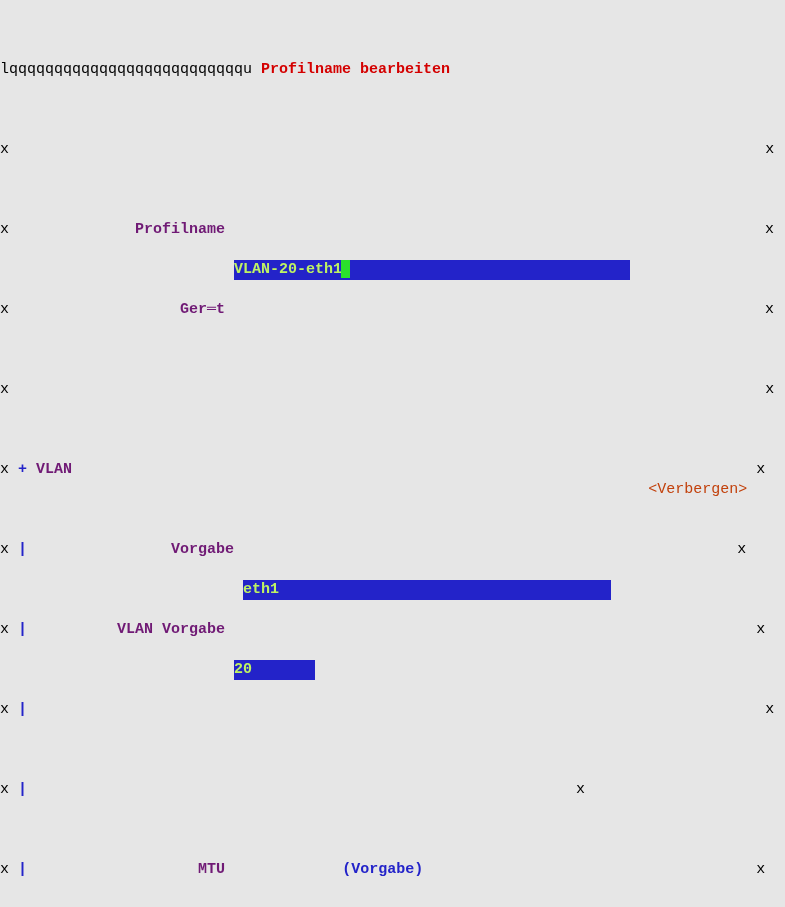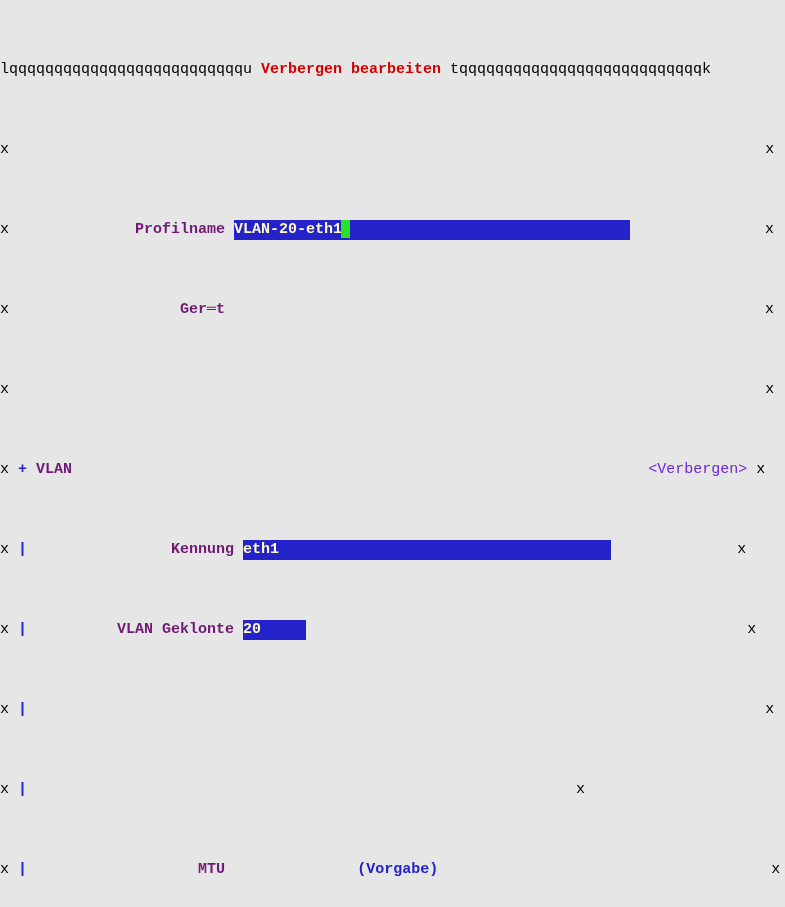--- a/index.html
+++ b/index.html
@@ -21,66 +21,67 @@
     display: flex;
     height: 20px;
     align-items: flex-start;
     white-space: pre;
   }
   .border-char { color: #000; }
   .title { color: #d40000; font-weight: bold; }
   .label { color: #701a75; font-weight: bold; }
   .input {
     background: #2323c9;
-    color: #fef9c3;
+    color: #bef264;
     display: inline-block;
     font-weight: bold;
+    margin-top: 40px;
   }
   .input.withcursor::after {
     content: '';
     display: inline-block;
     width: 9px;
     height: 18px;
     background: #2be02b;
     vertical-align: middle;
     margin-left: -1px;
   }
-  .default { color: #2323c9; font-weight: bold; margin-left: 15px;}
-  .action { color: #6d28d9; }
+  .default { color: #2323c9; font-weight: bold;}
+  .action { color: #c2410c; margin-top: 20px; }
   .section-sym { color: #2323c9; font-weight: bold; }
   .pipe { color: #2323c9; font-weight: bold; }
 </style>
 </head>
 <body>
 
 <div class="screen">
 
 
-<div class="row"><span class="border-char">lqqqqqqqqqqqqqqqqqqqqqqqqqqu </span><span class="title">Verbergen bearbeiten</span><span class="border-char"> tqqqqqqqqqqqqqqqqqqqqqqqqqqqk</span></div>
+<div class="row"><span class="border-char">lqqqqqqqqqqqqqqqqqqqqqqqqqqu </span><span class="title">Profilname bearbeiten</span></div>
 
 
 <div class="row"><span class="border-char">x</span><span>                                                                                    </span><span class="border-char">x</span></div>
 
 
 <div class="row"><span class="border-char">x</span><span>              </span><span class="label">Profilname</span><span> </span><span class="input withcursor" style="width:396px"><span>VLAN-20-eth1</span></span><span>               </span><span class="border-char">x</span></div>
 
 
 <div class="row"><span class="border-char">x</span><span>                   </span><span class="label">Ger═t</span><span> </span><span class="input" style="width:396px"></span><span>               </span><span class="border-char">x</span></div>
 
 
 <div class="row"><span class="border-char">x</span><span>                                                                                    </span><span class="border-char">x</span></div>
 
 
 <div class="row"><span class="border-char">x</span><span> </span><span class="section-sym">+</span><span> </span><span class="label">VLAN</span><span>                                                                </span><span class="action">&lt;Verbergen&gt;</span><span> </span><span class="border-char">x</span></div>
 
 
-<div class="row"><span class="border-char">x</span><span> </span><span class="pipe">|</span><span>                </span><span class="label">Kennung</span><span> </span><span class="input" style="width:368px"><span>eth1</span></span><span>              </span><span class="border-char">x</span></div>
+<div class="row"><span class="border-char">x</span><span> </span><span class="pipe">|</span><span>                </span><span class="label">Vorgabe</span><span> </span><span class="input" style="width:368px"><span>eth1</span></span><span>              </span><span class="border-char">x</span></div>
 
 
-<div class="row"><span class="border-char">x</span><span> </span><span class="pipe">|</span><span>          </span><span class="label">VLAN Geklonte</span><span> </span><span class="input" style="width:63px"><span>20</span></span><span>                                                 </span><span class="border-char">x</span></div>
+<div class="row"><span class="border-char">x</span><span> </span><span class="pipe">|</span><span>          </span><span class="label">VLAN Vorgabe</span><span> </span><span class="input" style="width:81px"><span>20</span></span><span>                                                 </span><span class="border-char">x</span></div>
 
 
 <div class="row"><span class="border-char">x</span><span> </span><span class="pipe">|</span><span>                                                                                  </span><span class="border-char">x</span></div>
 
 
 <div class="row"><span class="border-char">x</span><span> </span><span class="pipe">|</span><span>  </span><span> </span><span class="input" style="width:396px"></span><span>              </span><span class="border-char">x</span></div>
 
 
 <div class="row"><span class="border-char">x</span><span> </span><span class="pipe">|</span><span>                   </span><span class="label">MTU</span><span> </span><span class="input" style="width:90px"></span><span>  </span><span class="default">(Vorgabe)</span><span>                                     </span><span class="border-char">x</span></div>
 

